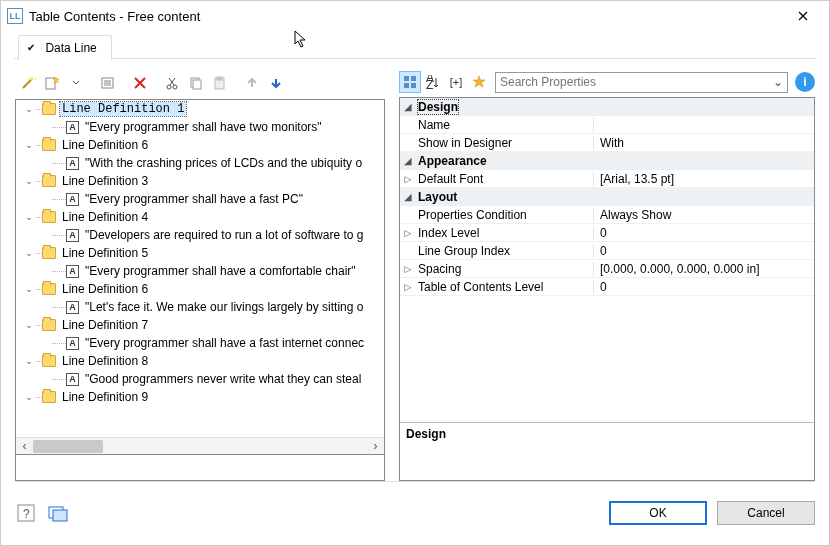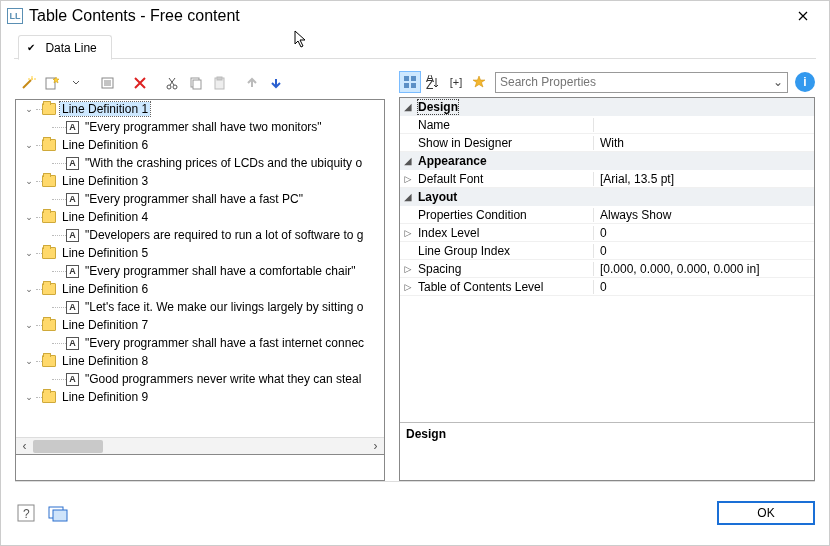--- a/index.html
+++ b/index.html
@@ -3,21 +3,21 @@
 <meta charset="utf-8">
 <style>
 * { box-sizing: border-box; margin: 0; padding: 0; font-family: "Segoe UI", Tahoma, sans-serif; font-size: 12px; }
 body { background: #fff; width: 830px; height: 546px; overflow: hidden; }
 
 .window { width: 830px; height: 546px; border: 1px solid #ccc; position: relative; display: flex; flex-direction: column; }
 
 
 .titlebar { height: 30px; display: flex; align-items: center; padding: 0 6px; }
 .titlebar .app-icon { width: 16px; height: 16px; border: 1px solid #5a8fb3; display: flex; align-items: center; justify-content: center; font-size: 9px; font-weight: bold; color: #5a8fb3; margin-right: 6px; }
-.titlebar .title { flex: 1; color: #000; font-size: 16px; }
+.titlebar .title { flex: 1; color: #000; font-size: 13px; }
 .titlebar .close { width: 40px; height: 28px; display: flex; align-items: center; justify-content: center; cursor: pointer; }
 .titlebar .close svg { width: 10px; height: 10px; }
 
 
 .tabstrip { height: 28px; margin: 0 13px; position: relative; border-bottom: 1px solid #ddd; }
 .tab { position: absolute; top: 4px; left: 4px; height: 25px; background: #fff; border: 1px solid #ddd; border-bottom: 1px solid #fff; border-radius: 3px 3px 0 0; padding: 0 14px 0 8px; display: flex; align-items: center; z-index: 1; }
 .tab .check { margin-right: 10px; font-size: 10px; }
 
 .content { flex: 1; display: flex; gap: 14px; padding: 12px 14px 0 14px; }
 
@@ -29,21 +29,21 @@
 
 .tree { flex: 1; border: 1px solid #888; margin-top: 4px; overflow: hidden; position: relative; display: flex; flex-direction: column; }
 .tree-body { flex: 1; overflow: hidden; }
 .tree-row { height: 18px; display: flex; align-items: center; white-space: nowrap; position: relative; }
 .tree-toggle { width: 14px; text-align: center; color: #666; font-size: 9px; cursor: pointer; user-select:none; }
 .tree-line-pad { display:inline-block; }
 .folder-icon { width: 14px; height: 12px; background: #ffd96b; border: 1px solid #cfa93a; border-radius: 1px; margin-right: 4px; position: relative; }
 .folder-icon::before { content:""; position:absolute; top:-3px; left:0; width:6px; height:3px; background:#ffd96b; border:1px solid #cfa93a; border-bottom:none; border-radius:1px 1px 0 0;}
 .text-icon { width: 13px; height: 13px; border: 1px solid #555; margin-right: 4px; display: flex; align-items: center; justify-content: center; font-size: 9px; font-weight: bold; color: #333; }
 .tree-label { padding: 0 2px; }
-.tree-label.selected { background: #cde8ff; outline: 1px dotted #666; }
+.tree-label.selected { background: #cde8ff; outline: 1px dotted #666; font-family: Liberation Mono, monospace; }
 .tree-hscroll { height: 17px; border-top: 1px solid #ddd; background: #f3f3f3; position: relative; display:flex; align-items:center;}
 .sc-arrow { width:17px; height:17px; display:flex; align-items:center; justify-content:center; color:#555; cursor:pointer;}
 .sc-track { flex:1; height:17px; position:relative;}
 .sc-thumb { position:absolute; left:0; top:2px; width:70px; height:13px; background:#c9c9c9; border-radius:2px;}
 
 .left-bottom { height: 26px; border:1px solid #888; border-top:none; }
 
 
 .right { flex: 1; display: flex; flex-direction: column; }
 .rtoolbar { height: 22px; display: flex; align-items: center; gap: 1px; }
@@ -402,16 +402,19 @@
           <svg width="22" height="20">
             <rect x="2" y="4" width="14" height="11" fill="#fff" stroke="#2a6fce"></rect>
             <rect x="6" y="7" width="14" height="11" fill="#cfe4fa" stroke="#2a6fce"></rect>
           </svg>
         </div>
     </div>
     <div class="fbtns-right">
       <div class="btn primary">
           <span>OK</span>
         </div>
+      <div class="btn">
+          <span>Cancel</span>
+        </div>
     </div>
   </div>
 
 </div>
 
 </body></html>

